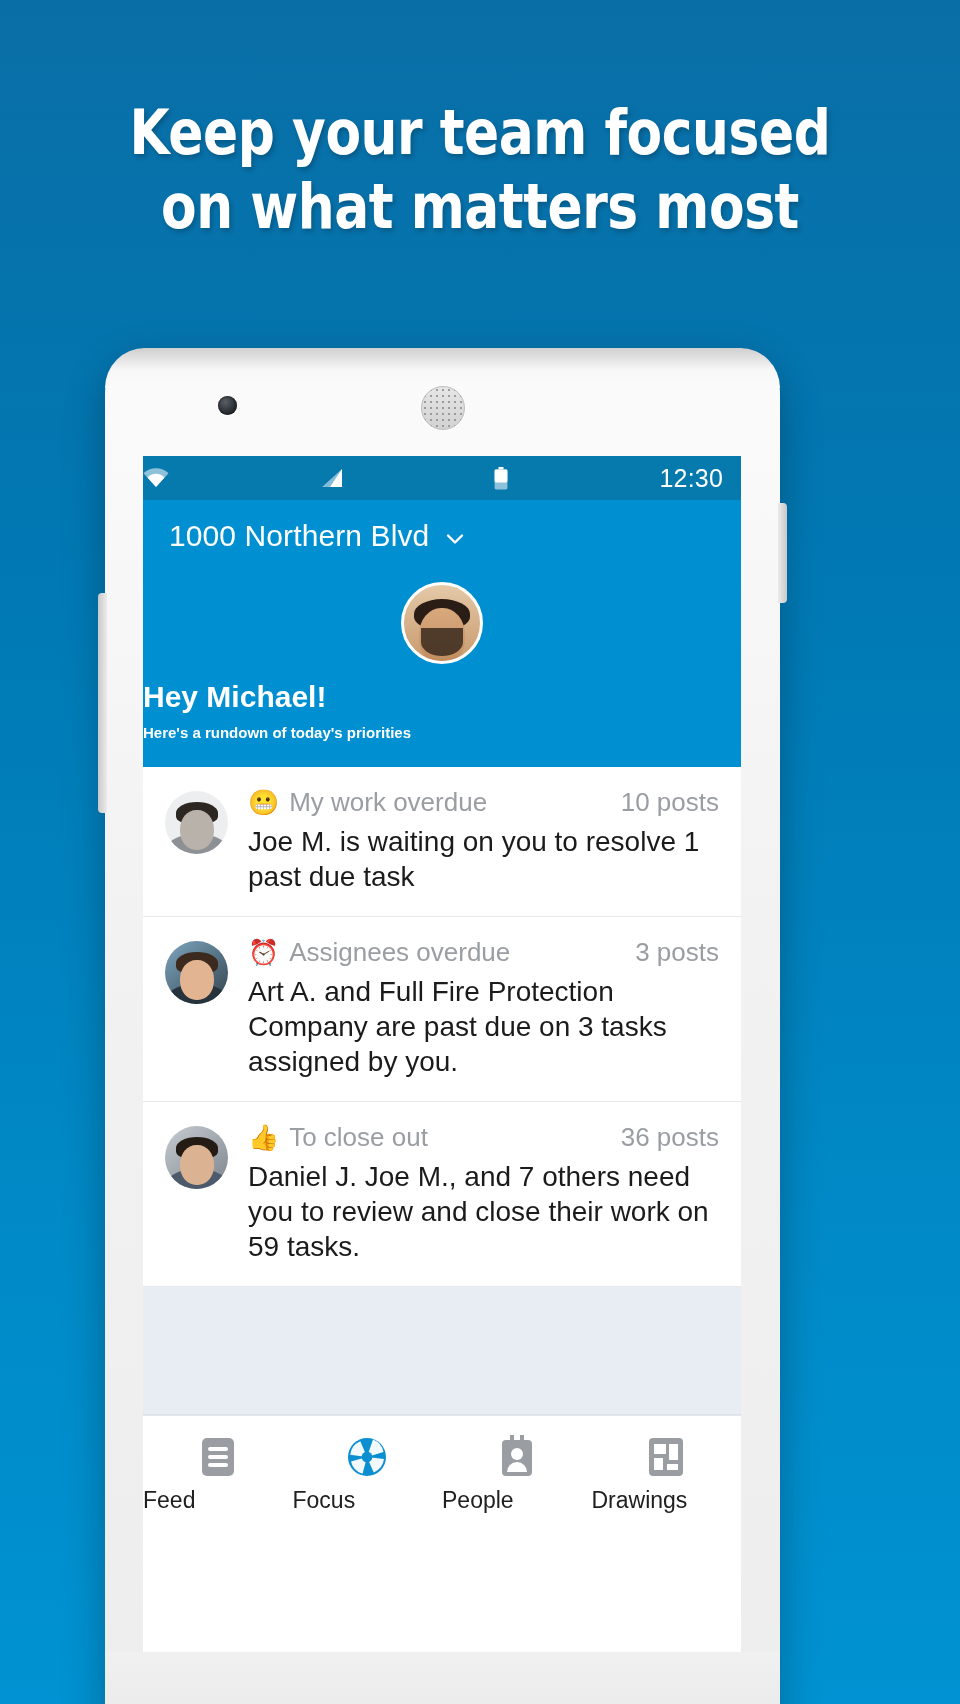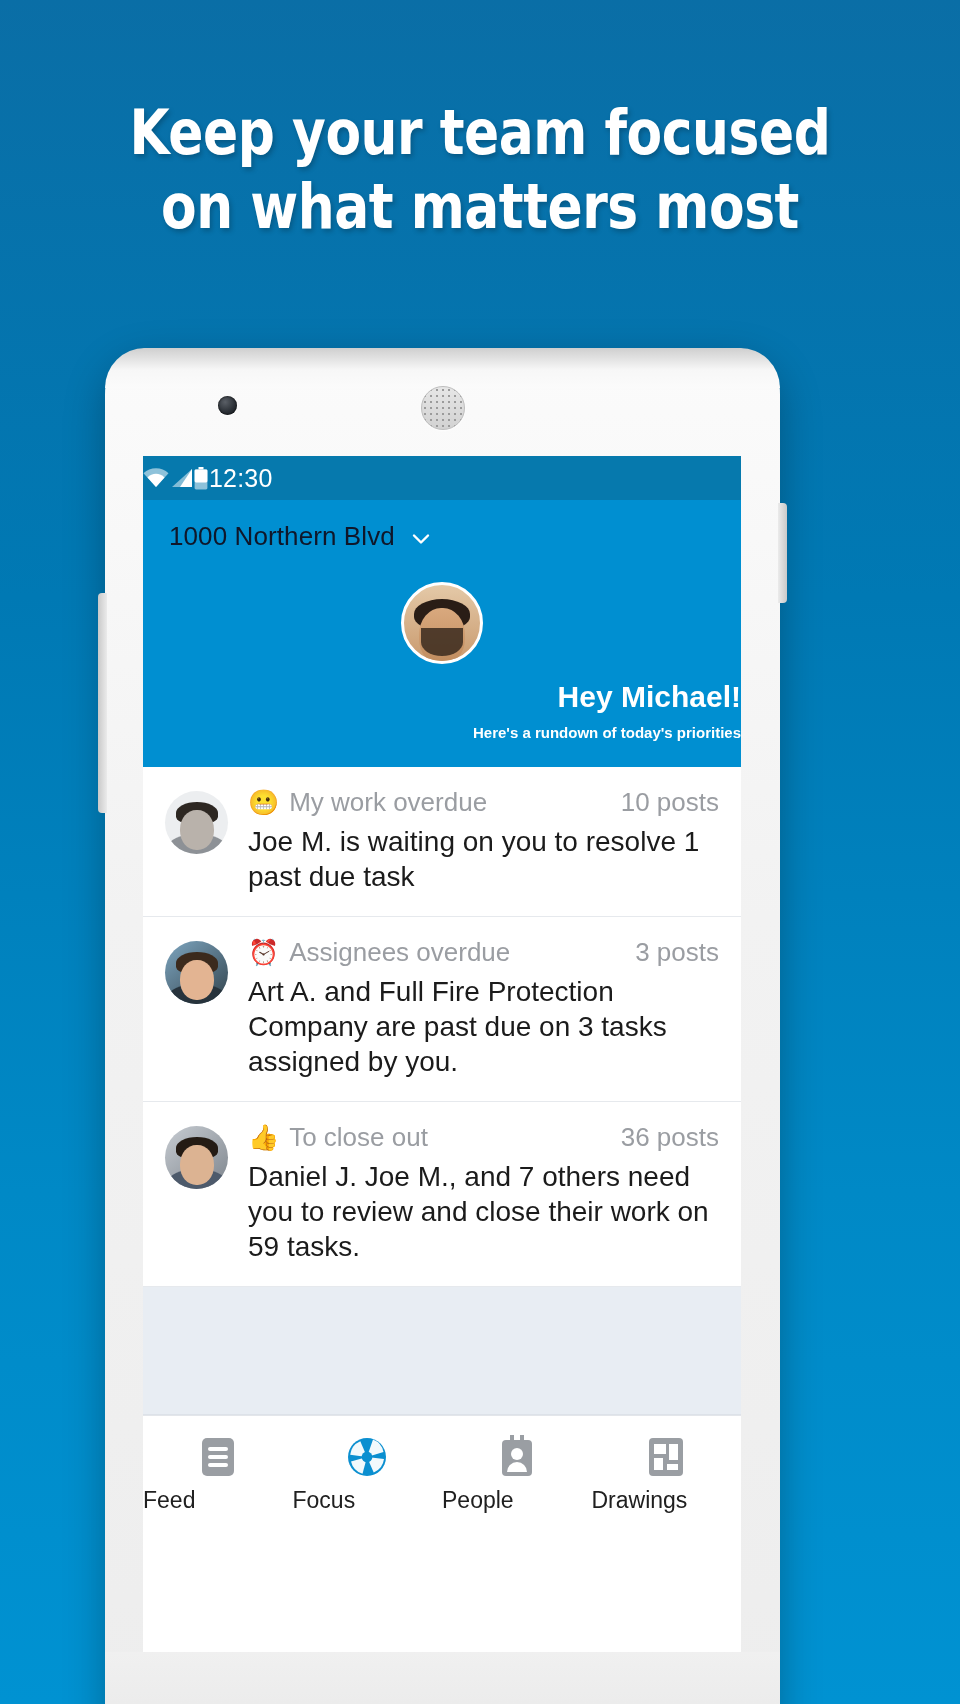--- a/index.html
+++ b/index.html
@@ -66,45 +66,45 @@
   
   .screen {
     position:absolute; left:38px; top:108px;
     width:598px; height:1196px;
     background:#ffffff; overflow:hidden;
   }
 
   
   .statusbar {
     height:44px; background:#0679ad;
-    display:flex; align-items:center; justify-content:flex-start;
+    display:flex; align-items:center; justify-content:space-between;
     padding-right:18px; gap:1px;
     color:#ffffff;
   }
   .wifi-ic { width:26px; height:20px; position:relative; }
   .wifi-ic svg { display:block; }
   .sig-ic  { width:23px; height:20px; }
   .bat-ic  { width:14px; height:23px; position:relative; }
   .clock {
     font-size:25px; color:#ffffff; letter-spacing:0.2px;
     font-family:"Liberation Sans", sans-serif;
   }
 
   
   .hero { background:#008fd1; padding:0 0 26px 0; }
   .appbar {
     height:72px; display:flex; align-items:center; padding-left:26px;
   }
   .appbar-title {
-    color:#0f172a; font-size:26px; font-weight:normal; letter-spacing:0.1px;text-align:center;
+    color:#ffffff; font-size:30px; font-weight:normal; letter-spacing:0.1px;text-align:center;
   }
   .chev {
     margin-left:15px; width:22px; height:22px; position:relative; top:3px;
   }
-  .hero-body { text-align:right; padding-top:10px; }
+  .hero-body { text-align:left; padding-top:10px; }
   .avatar-big {
     width:82px; height:82px; border-radius:50%;
     margin:0 auto 16px; position:relative; overflow:hidden;
     border:3px solid #ffffff;
     background:linear-gradient(180deg,#e4c9a8 0%, #c99a6e 100%);
   }
   .avatar-big .face {
     position:absolute; left:50%; top:30%; transform:translateX(-50%);
     width:46px; height:56px; border-radius:48% 48% 45% 45%;
     background:linear-gradient(180deg,#d9a97e 0%, #c08c5e 100%);

